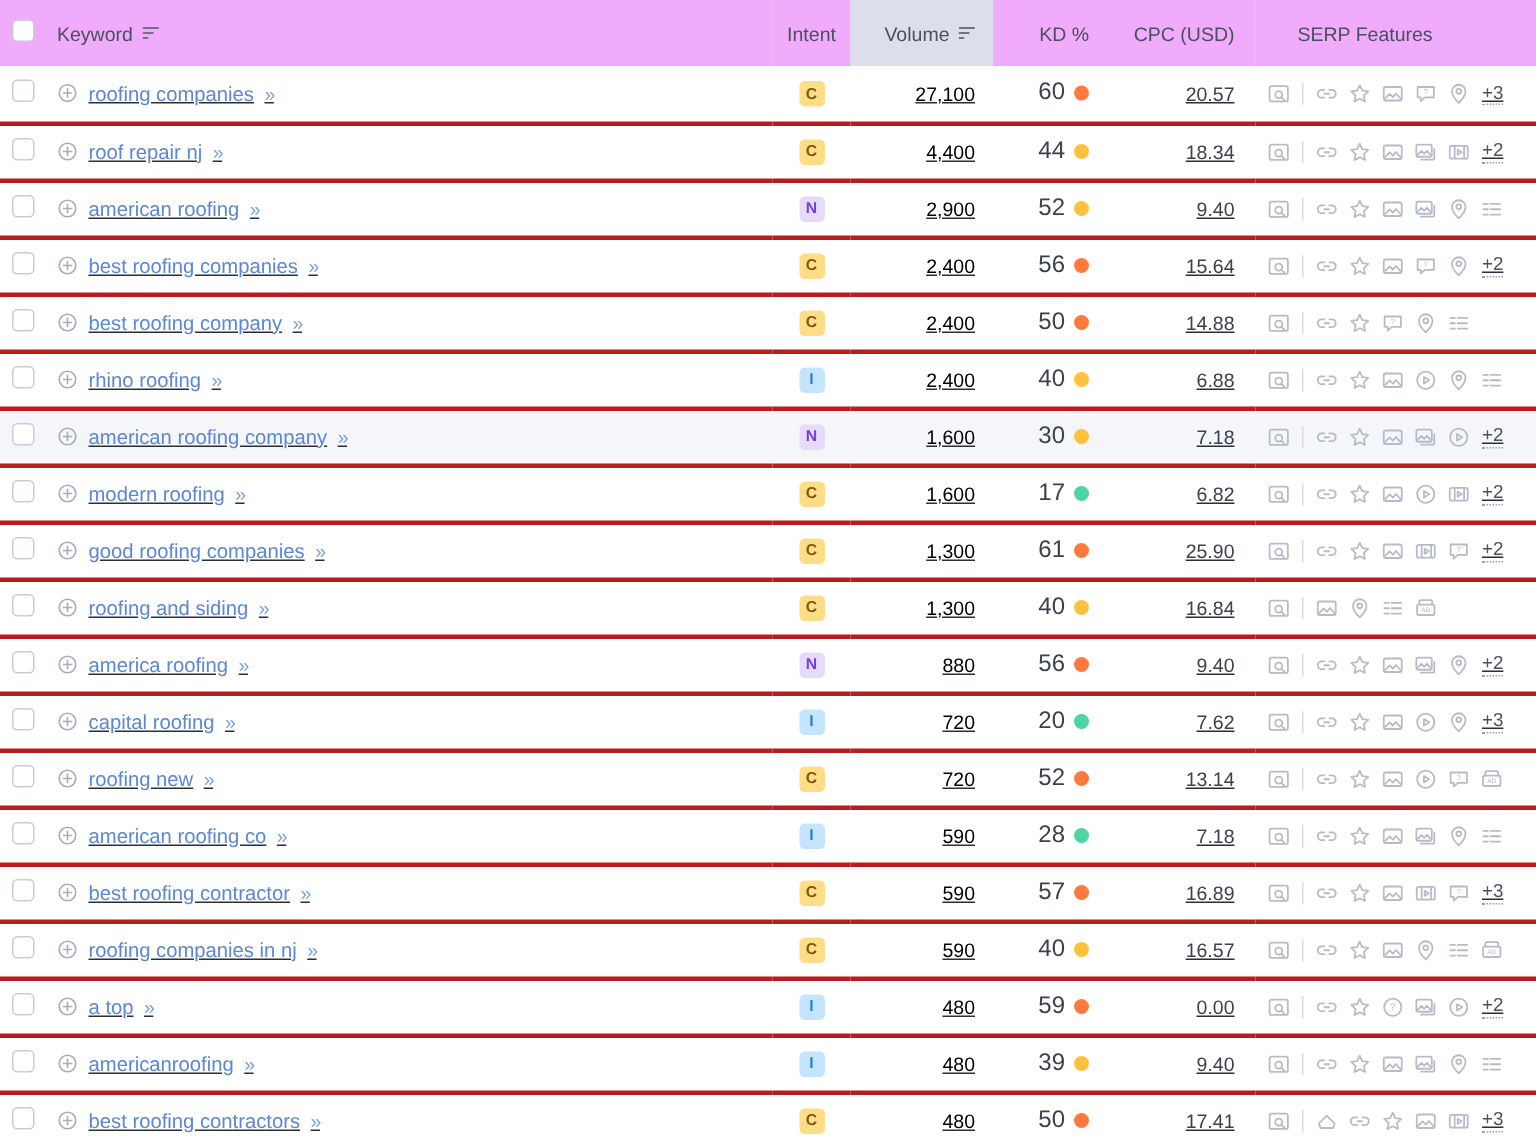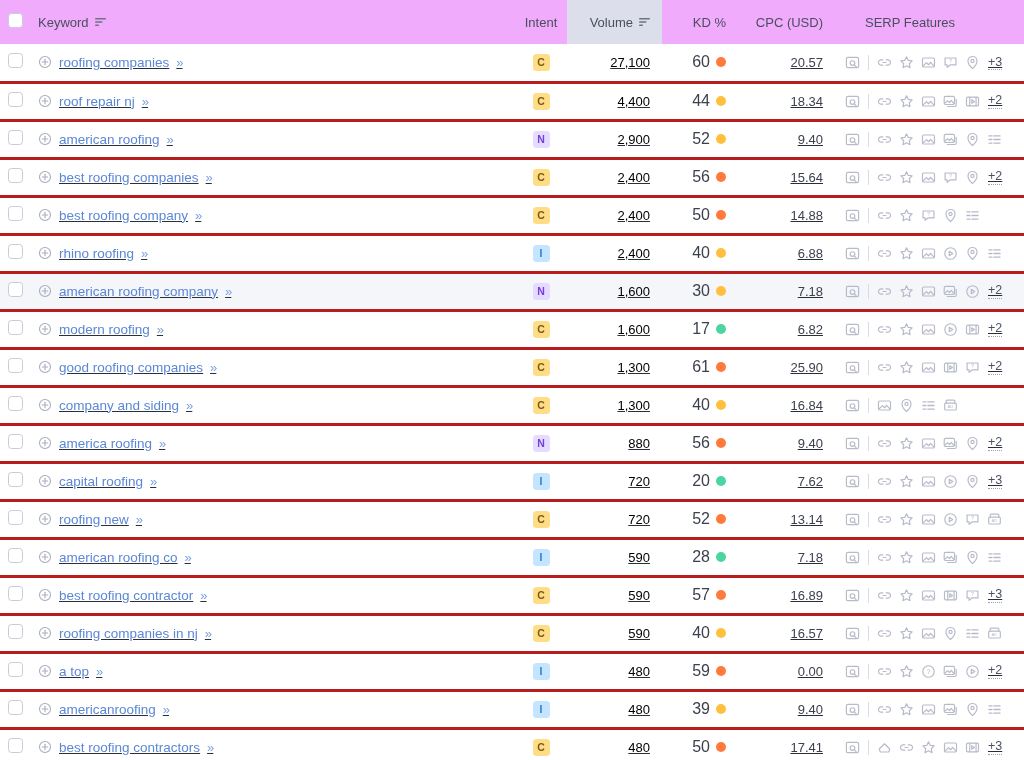--- a/index.html
+++ b/index.html
@@ -904,21 +904,21 @@
         <td class="cell-check"><span class="cbox"></span></td>
         <td class="cell-keyword">
           <span class="kw-wrap">
             <span class="plus-icon">
               <svg width="14" height="14" viewBox="0 0 16 16" fill="none" stroke="#a8adbd" stroke-width="1.25" stroke-linecap="round">
                 <circle cx="8" cy="8" r="6.3"></circle>
                 <line x1="8" y1="4.9" x2="8" y2="11.1"></line>
                 <line x1="4.9" y1="8" x2="11.1" y2="8"></line>
               </svg>
             </span>
-            <a class="kw-link">company and siding</a>
+            <a class="kw-link">roofing and siding</a>
             <span class="kw-chev">»</span>
           </span>
         </td>
         <td class="cell-intent"><span class="intent-badge intent-C">C</span></td>
         <td class="cell-volume">1,300</td>
         <td class="cell-kd"><span class="kd-wrap">
             <span class="kd-num">40</span>
             <span class="kd-dot" style="background:#ffc13d"></span>
           </span></td>
         <td class="cell-cpc">16.84</td>

